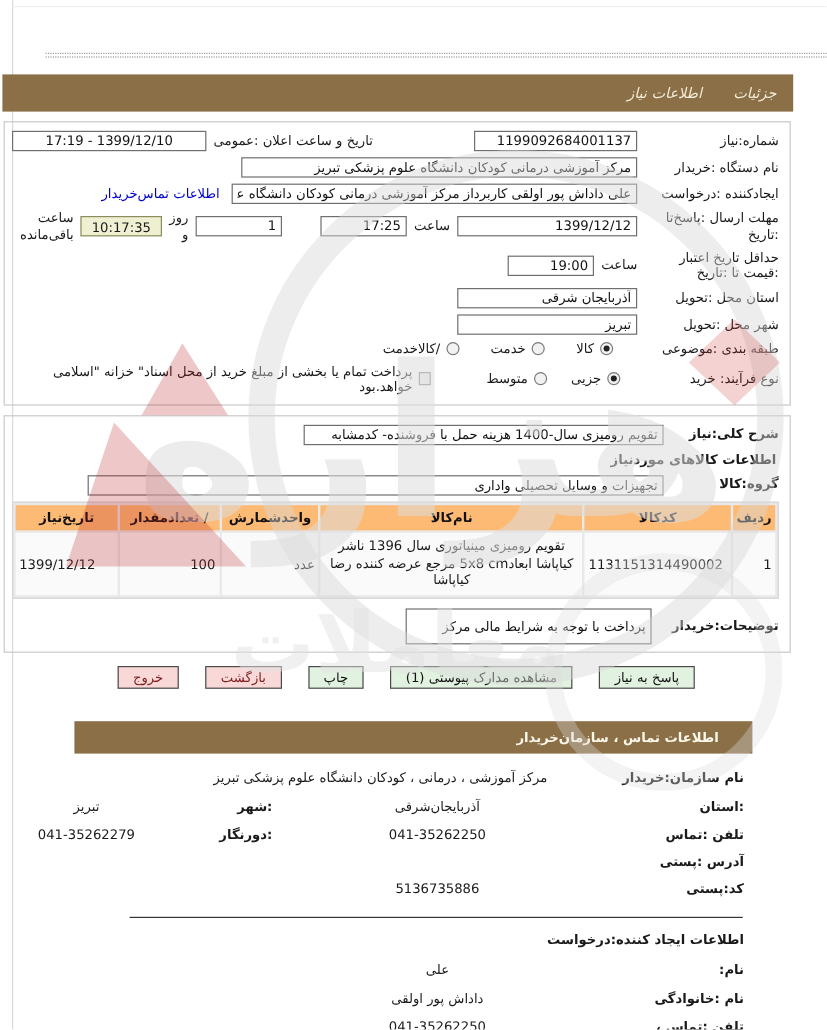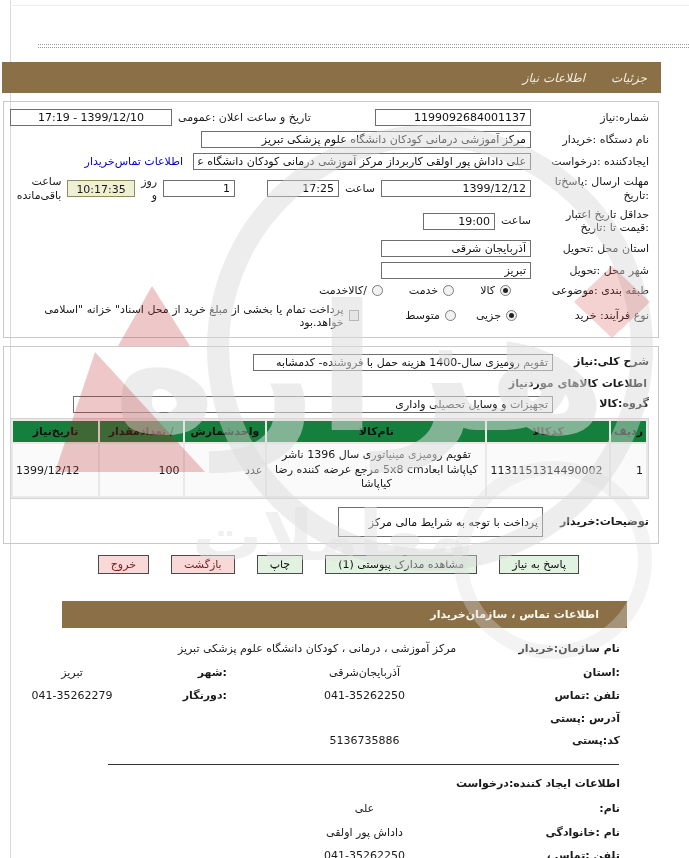--- a/index.html
+++ b/index.html
@@ -28,41 +28,41 @@
 
   .frow { display:flex; align-items:center; gap:6px; margin-bottom:5px; }
   .lblcol { width:112px; flex:0 0 112px; line-height:1.25; }
   .lbl { line-height:1.25; }
   .blbl { font-weight:bold; }
 
   .inp { border:1px solid #6f6f6f; background:#fff; height:17px; font-size:11px;
          font-family:"DejaVu Sans",sans-serif; padding:0 4px; color:#111; }
   .inp.rtl { direction:rtl; text-align:right; }
   .inp.ltr { direction:ltr; text-align:right; }
-  .w145{width:156px} .w330{width:330px} .w340{width:338px} .w150{width:150px}
+  .w145{width:136px} .w330{width:330px} .w340{width:338px} .w150{width:150px}
   .w70{width:72px} .w160{width:162px} .w300{width:300px} .w480{width:480px} .w200{width:205px}
 
   .timer { display:inline-block; border:1px solid #8c8c5e; background:#efefd2; padding:1px 8px;
            height:17px; line-height:15px; direction:ltr; }
 
   .link { color:#0000cc; cursor:pointer; margin-right:4px; }
 
   .radio { display:inline-block; width:11px; height:11px; border-radius:50%;
            border:1px solid #7c7c7c; background:#f2f2f2; position:relative; vertical-align:middle; }
   .radio.checked::after { content:""; position:absolute; left:2px; top:2px; width:5px; height:5px;
            border-radius:50%; background:#222; }
   .checkbox { display:inline-block; width:11px; height:11px; border:1px solid #8a8a8a;
            background:#efefef; vertical-align:middle; }
   .opt { display:flex; align-items:center; gap:5px; }
 
   .section-title { font-weight:bold; margin:6px 2px 6px 0; }
 
   table.goods { border-collapse:separate; border-spacing:2px; width:100%;
                 background:#e9e9e9; border:1px solid #d4d4d4; margin:4px 0 8px 0; }
-  table.goods th { background:#15803d; color:#111; font-weight:bold; font-size:11px;
+  table.goods th { background:#fdba74; color:#111; font-weight:bold; font-size:11px;
                    padding:4px 3px; text-align:center; }
   table.goods td { background:#fafafa; padding:4px 3px; font-size:11px; }
   td.name-cell { text-align:center; line-height:1.35; }
 
   .btn-row { display:flex; gap:22px; margin:11px 110px 0 0; }
   .btn { border:1px solid #4a4a4a; height:19px; font-size:11px; line-height:16px;
          padding:0 12px; font-family:"DejaVu Sans",sans-serif; cursor:pointer; }
   .btn.green { background:#e2f2e0; color:#111; }
   .btn.pink  { background:#f9d8d8; color:#7c1d1d; }
 

